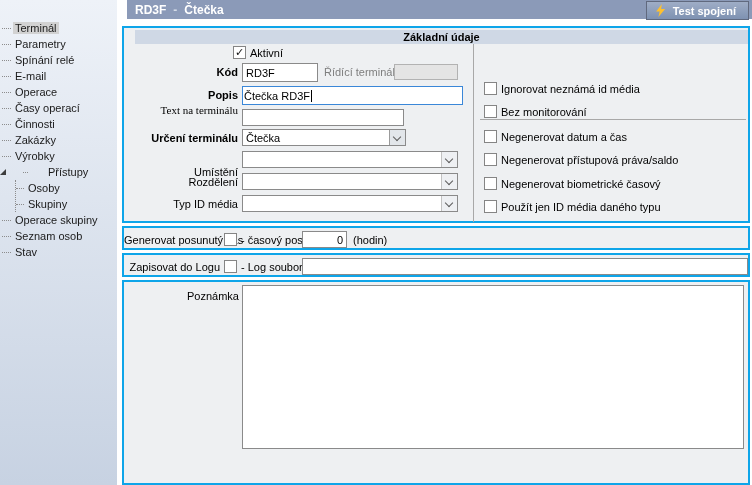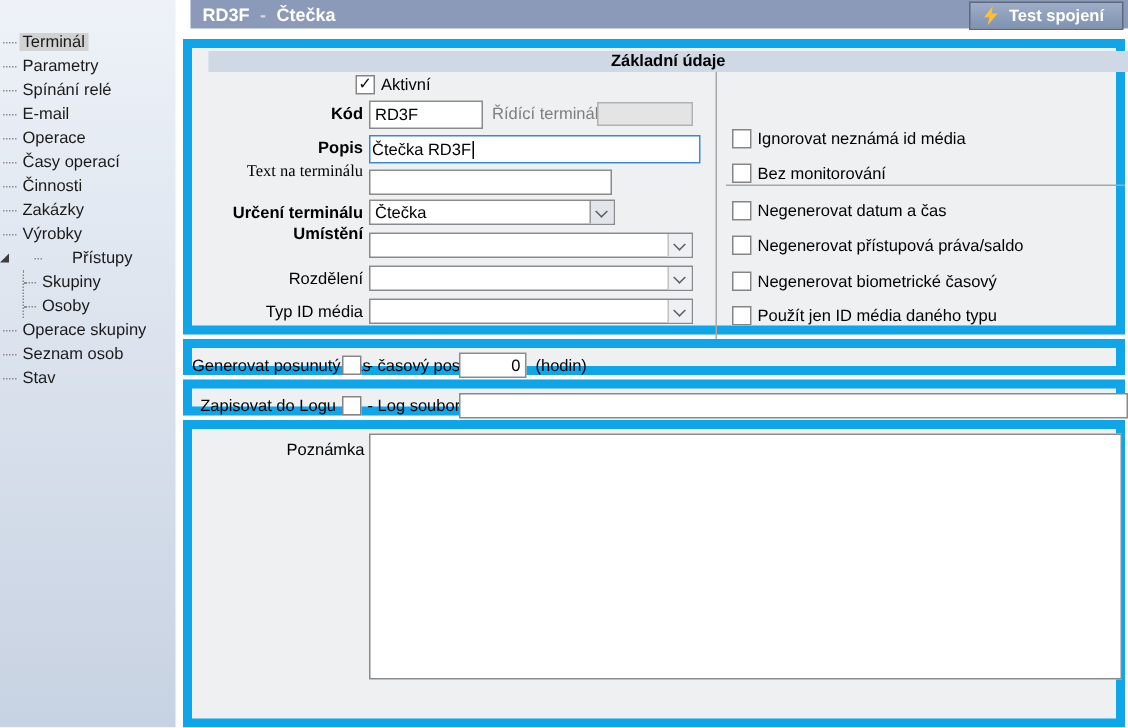--- a/index.html
+++ b/index.html
@@ -39,21 +39,21 @@
     position:absolute; right:3px; top:1px; height:19px;
     display:flex; align-items:center; gap:7px; padding:0 12px 0 9px;
     background:linear-gradient(#9fadc6,#7e92b2);
     border:1px solid #60697e; color:#ffffff; font-weight:bold; font-size:11px;
     font-family:inherit; cursor:default;
   }
   .bolt { width:10px; height:13px; background:#fdc02f;
     clip-path:polygon(62% 0, 5% 58%, 40% 58%, 28% 100%, 95% 38%, 55% 38%); }
 
   
-  .group { position:absolute; left:122px; width:628px; background:#eef0f2; border:6px solid #0ea5e9; }
+  .group { position:absolute; left:122px; width:628px; background:#eef0f2; border:2px solid #0ea5e9; }
   .g1 { top:26px; height:197px; }
   .g2 { top:226px; height:24px; }
   .g3 { top:253px; height:24px; }
   .g4 { top:280px; height:205px; }
   .gbar {
     position:absolute; left:11px; top:2px; width:613px; height:14px;
     background:#cfd8e5; text-align:center; font-weight:bold; line-height:14px;
   }
 
   .flab { position:absolute; left:0; width:114px; text-align:right; white-space:nowrap; }
@@ -131,25 +131,25 @@
     <span class="lbl">Výrobky</span>
   </div>
   <div class="trow has-arrow">
     <span class="expand-arrow"></span>
     <span class="dots"></span>
     <span class="lbl">Přístupy</span>
   </div>
   <div class="children">
     <div class="trow">
       <span class="dots"></span>
-      <span class="lbl">Skupiny</span>
+      <span class="lbl">Osoby</span>
     </div>
     <div class="trow">
       <span class="dots"></span>
-      <span class="lbl">Osoby</span>
+      <span class="lbl">Skupiny</span>
     </div>
   </div>
   <div class="trow">
     <span class="dots"></span>
     <span class="lbl">Operace skupiny</span>
   </div>
   <div class="trow">
     <span class="dots"></span>
     <span class="lbl">Seznam osob</span>
   </div>
@@ -189,21 +189,21 @@
 
   <span class="flab" style="top:76px;font-family:Liberation Serif, serif;">Text na terminálu</span>
   <input class="tin" style="left: 118px; top: 81px; width: 162px; height: 17px;" readonly="" value="">
 
   <span class="flab b" style="top:104px;">Určení terminálu</span>
   <div class="combo filled" style="left:118px; top:101px; width:164px; height:17px;">
     <span class="val">Čtečka</span>
     <span class="dd"></span>
   </div>
 
-  <span class="flab" style="top:118px;font-weight:bold;">Umístění</span>
+  <span class="flab" style="top:138px;">Umístění</span>
   <div class="combo" style="left:118px; top:123px; width:216px; height:17px;">
     <span class="val"></span>
     <span class="dd"></span>
   </div>
 
   <span class="flab" style="top:148px;">Rozdělení</span>
   <div class="combo" style="left:118px; top:145px; width:216px; height:17px;">
     <span class="val"></span>
     <span class="dd"></span>
   </div>

